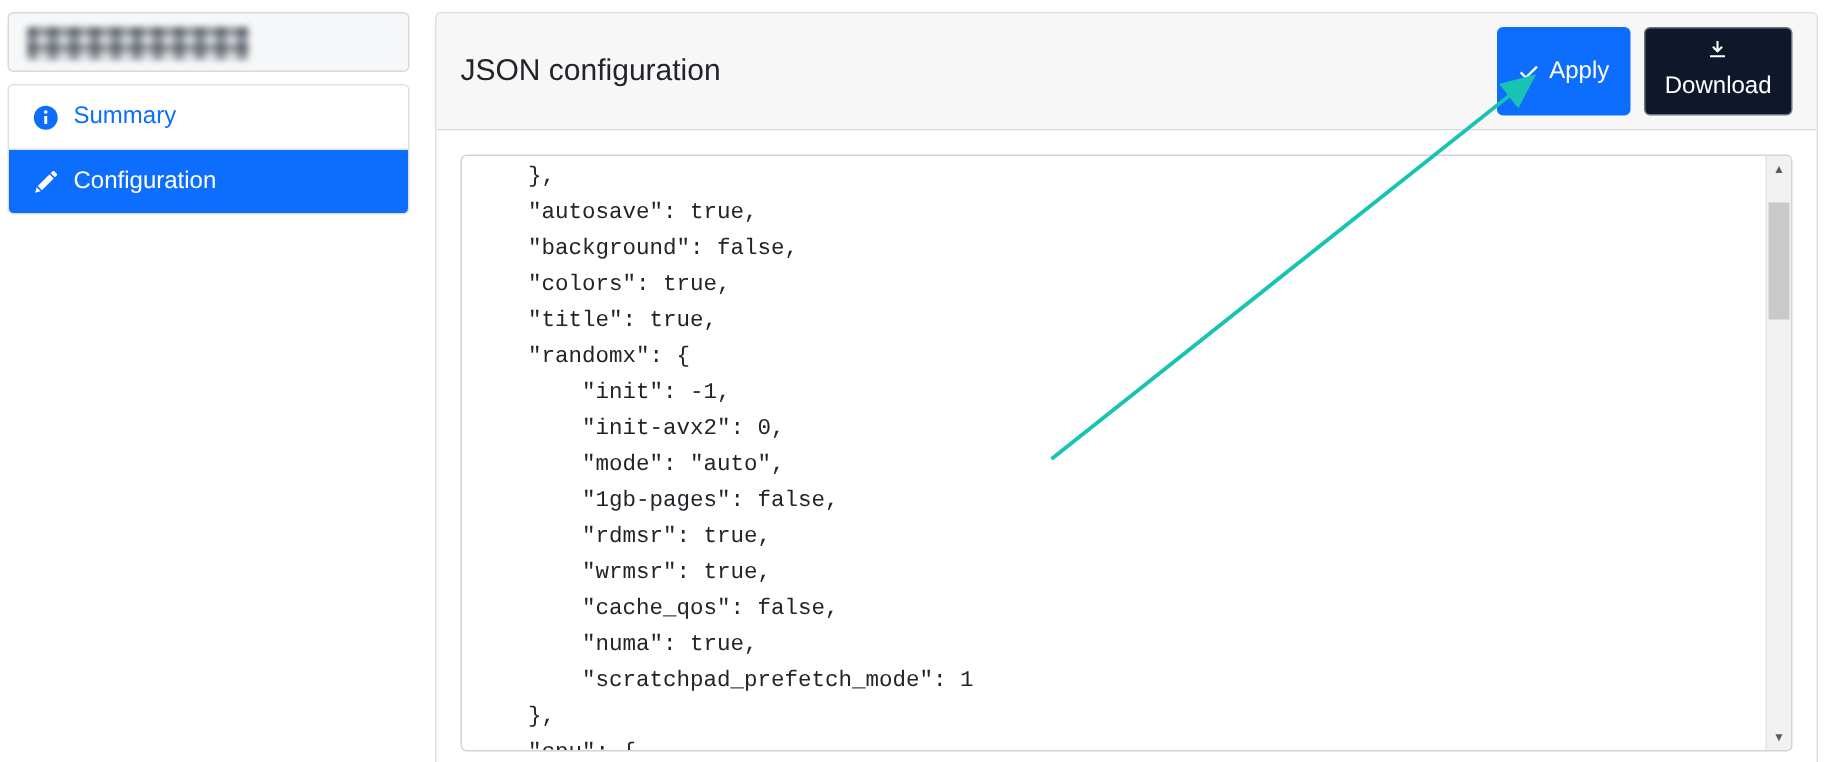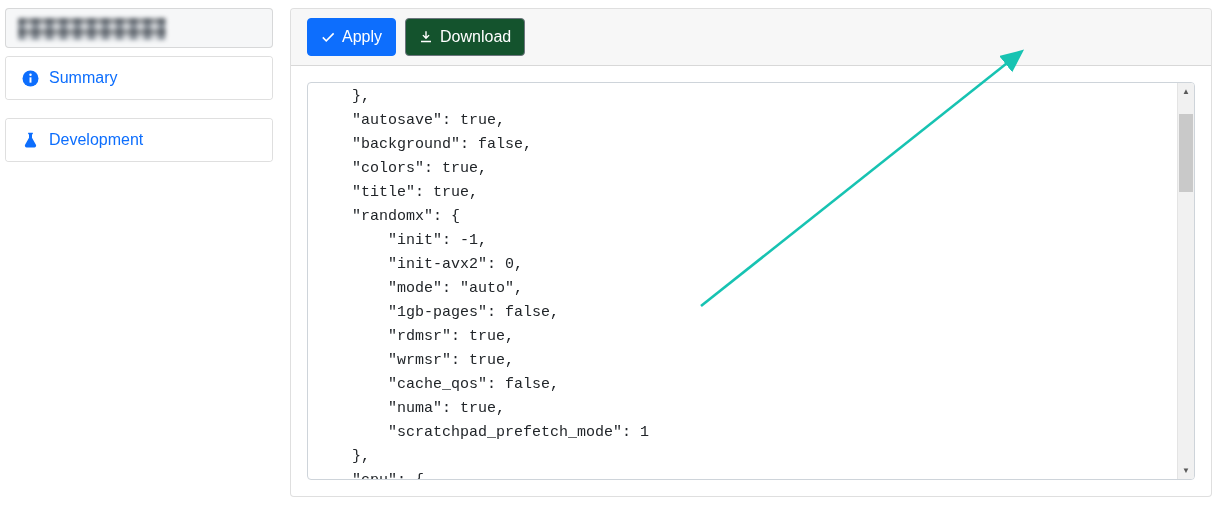--- a/index.html
+++ b/index.html
@@ -72,21 +72,21 @@
     border-radius: 4px;
     border: 1px solid transparent;
     font-size: 16px;
     font-family: inherit;
     color: #fff;
     cursor: pointer;
     line-height: 1.4;
   }
   .btn svg { width: 14px; height: 14px; fill: #fff; }
   .btn-primary { background: #0d6efd; border-color: #0d6efd; }
-  .btn-secondary { background: #14532d; border-color: #6c757d; }
+  .btn-secondary { background: #0f172a; border-color: #6c757d; flex-direction: column; }
   .card-body { padding: 16px; }
   
   .editor {
     display: flex;
     height: 398px;
     border: 1px solid #ced4da;
     border-radius: 4px;
     overflow: hidden;
     background: #fff;
   }
@@ -143,38 +143,37 @@
       <div class="nav-item">
         <span class="icon">
           <svg viewBox="0 0 16 16">
               <circle cx="8" cy="8" r="7.5"></circle>
               <rect x="7.1" y="6.9" width="1.8" height="5" fill="#fff"></rect>
               <circle cx="8" cy="4.4" r="1.15" fill="#fff"></circle>
             </svg>
         </span>
         <span>Summary</span>
       </div>
-    </div>
-
-    <div class="card nav-card">
-      <div class="nav-item">
+      <div class="nav-item active">
         <span class="icon">
           <svg viewBox="0 0 16 16">
-              <path d="M5.8 0.8h4.4v1.2h-.8v3.4l3.7 6.5c.65 1.15-.18 2.6-1.5 2.6H4.4c-1.32 0-2.15-1.45-1.5-2.6l3.7-6.5V2h-.8z"></path>
+              <path d="M1.4 14.6l.9-3.4 2.5 2.5-3.4.9zM3 10.4L10.4 3l2.6 2.6-7.4 7.4L3 10.4zM11.1 2.3l1.2-1.2c.3-.3.8-.3 1.1 0l1.5 1.5c.3.3.3.8 0 1.1l-1.2 1.2-2.6-2.6z"></path>
             </svg>
         </span>
-        <span>Development</span>
-      </div>
-    </div>
+        <span>Configuration</span>
+      </div>
+    </div>
+
 
   </div>
 
   <div class="main card">
 
     <div class="card-header">
+      <div class="card-title">JSON configuration</div>
       <div class="btn-group">
         <button class="btn btn-primary">
           <svg viewBox="0 0 16 16">
               <path d="M13.8 3.2L6 11 2.7 7.7 1.4 9 6 13.6l9.1-9.1z"></path>
             </svg>
           <span>Apply</span>
         </button>
         <button class="btn btn-secondary">
           <svg viewBox="0 0 16 16">
               <path d="M7.2 1.5h1.6v6l2.2-2.2 1.1 1.1L8 10.5 3.9 6.4 5 5.3l2.2 2.2zM2.3 12.3h11.4v1.6H2.3z"></path>

